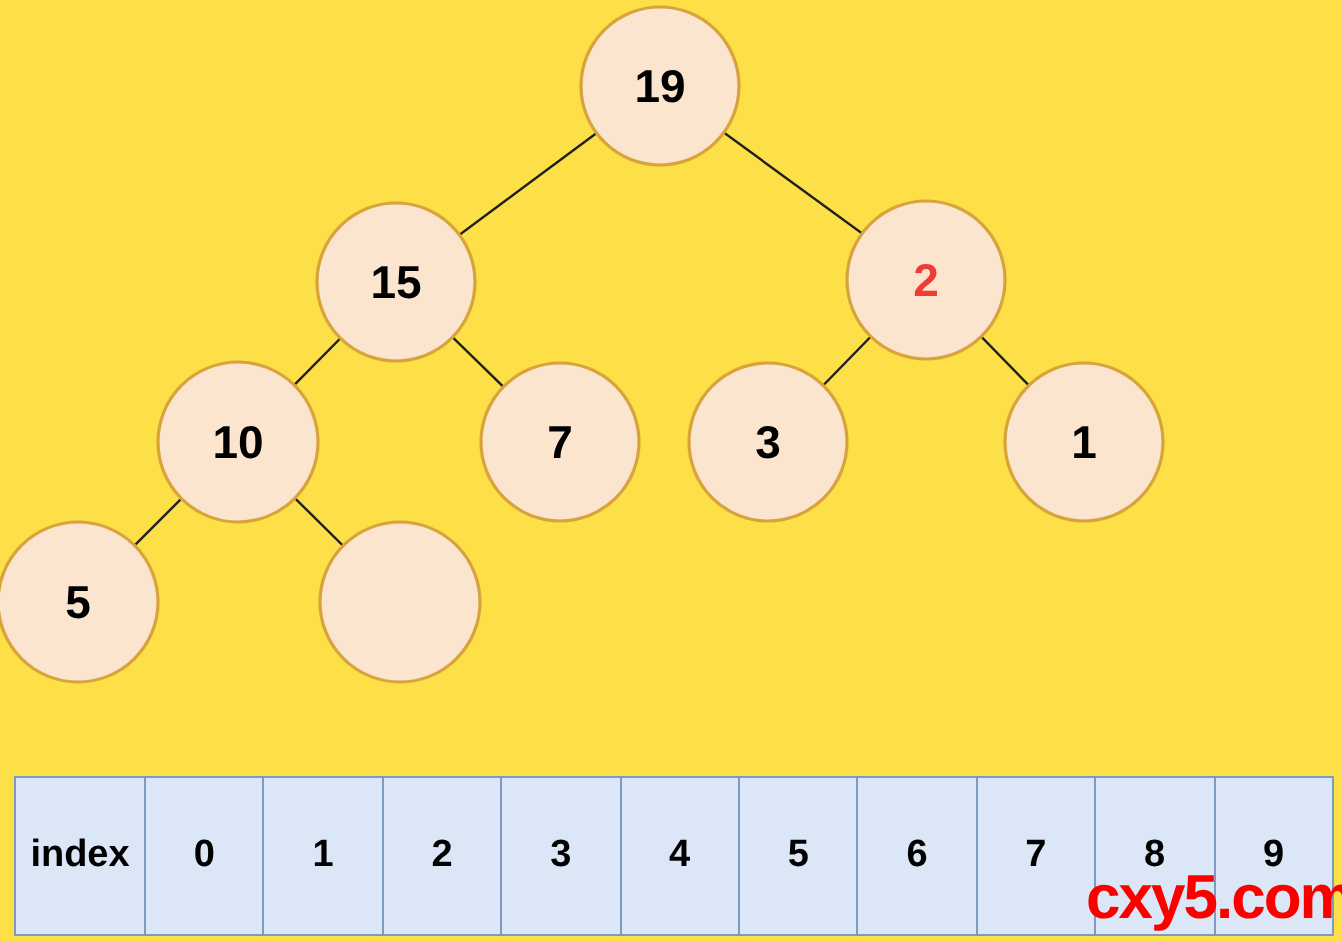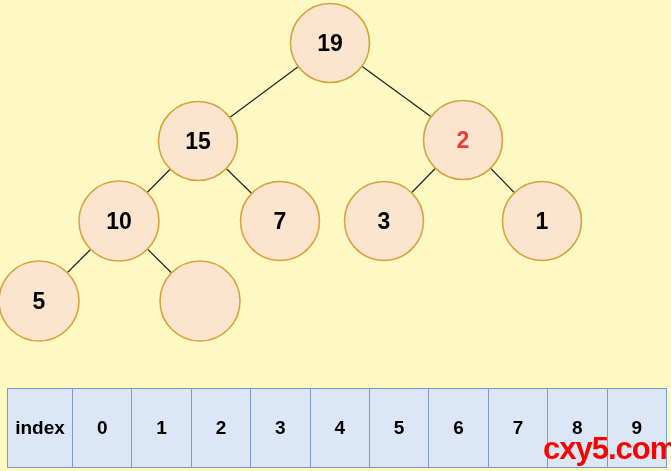--- a/index.html
+++ b/index.html
@@ -1,21 +1,21 @@
 <!DOCTYPE html>
 <html><head>
 <meta charset="utf-8">
 <style>
   * { margin: 0; padding: 0; box-sizing: border-box; }
   html, body { background: #ffffff; }
   .canvas {
     position: relative;
     width: 671px;
     height: 471px;
-    background: #fef9c3;
+    background: #fde047;
     overflow: hidden;
     font-family: "Liberation Sans", sans-serif;
   }
   .tree-svg {
     position: absolute;
     left: 0; top: 0;
     width: 671px; height: 388px;
   }
   .edge {
     stroke: #1f1f1f;

